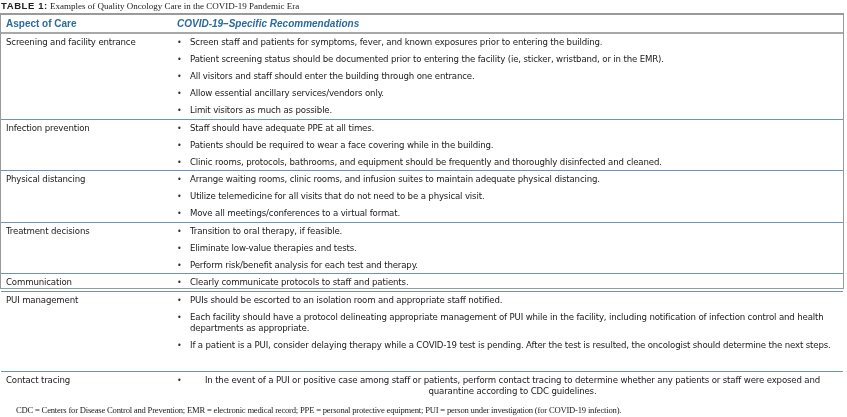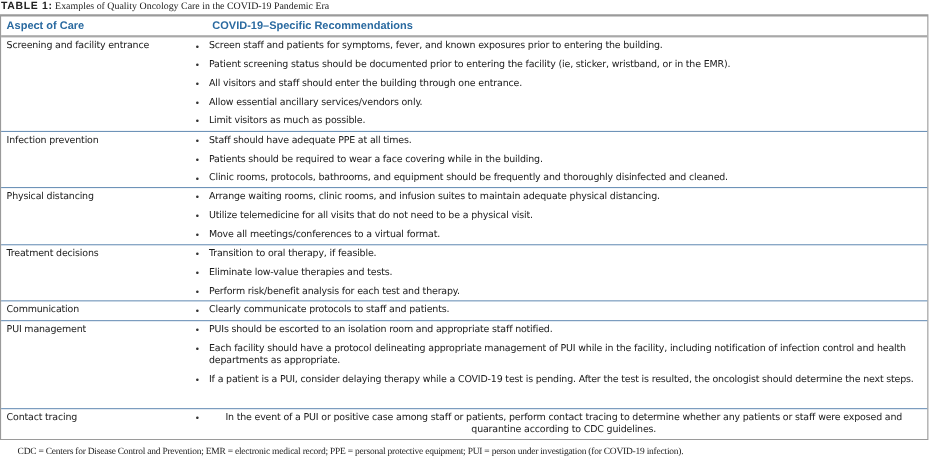--- a/index.html
+++ b/index.html
@@ -6,30 +6,30 @@
     body { width: 847px; height: 417px; overflow: hidden; position: relative; color: #1a1a1a; }
     .caption {
       position: absolute; left: 1px; top: 0px; height: 28px;
       font-family: "Liberation Serif", serif; font-size: 9px; line-height: 11px; white-space: nowrap;
     }
     .caption .label {
       font-family: "Liberation Sans", sans-serif; font-weight: bold; font-size: 9.5px; letter-spacing: 0.6px; color: #222;
     }
     .caption .title-text { color: #222; }
     .table-box {
-      position: absolute; left: 0px; top: 13px; width: 844px; height: 387px;
+      position: absolute; left: 0px; top: 13px; width: 844px; height: 276px;
       border: 1.5px solid #9a9a9a; border-top: 2px solid #9a9a9a; box-sizing: border-box;
     }
     .thead {
       position: absolute; left: 0; top: 0; width: 100%; height: 19px;
       border-bottom: 2px solid #a8a8a8; box-sizing: border-box;
       font-family: "Liberation Sans", sans-serif; font-weight: bold; font-size: 10px; color: #2a6aa0;
     }
     .thead .h1 { position: absolute; left: 5px; top: 3px; }
-    .thead .h2 { position: absolute; left: 192px; top: 3px; }
+    .thead .h2 { position: absolute; left: 176px; top: 3px; font-style: italic; }
     .row {
       position: absolute; left: 0; width: 100%; box-sizing: border-box;
       border-bottom: 1px solid #6e93b8;
       font-family: "DejaVu Sans", sans-serif; font-size: 8.6px; letter-spacing: -0.15px; color: #1a1a1a;
     }
     .row:last-child { border-bottom: none; text-align: center; }
     .aspect { position: absolute; left: 5px; top: 3px; white-space: nowrap; }
     .recs { position: absolute; left: 176px; top: 3px; right: 8px; margin: 0; padding: 0; list-style: none; }
     .recs li { position: relative; padding-left: 13px; line-height: 11px; margin-bottom: 6px; }
     .recs li::before { content: "\2022"; position: absolute; left: 0; top: 0; font-size: 8px; color: #333; }

